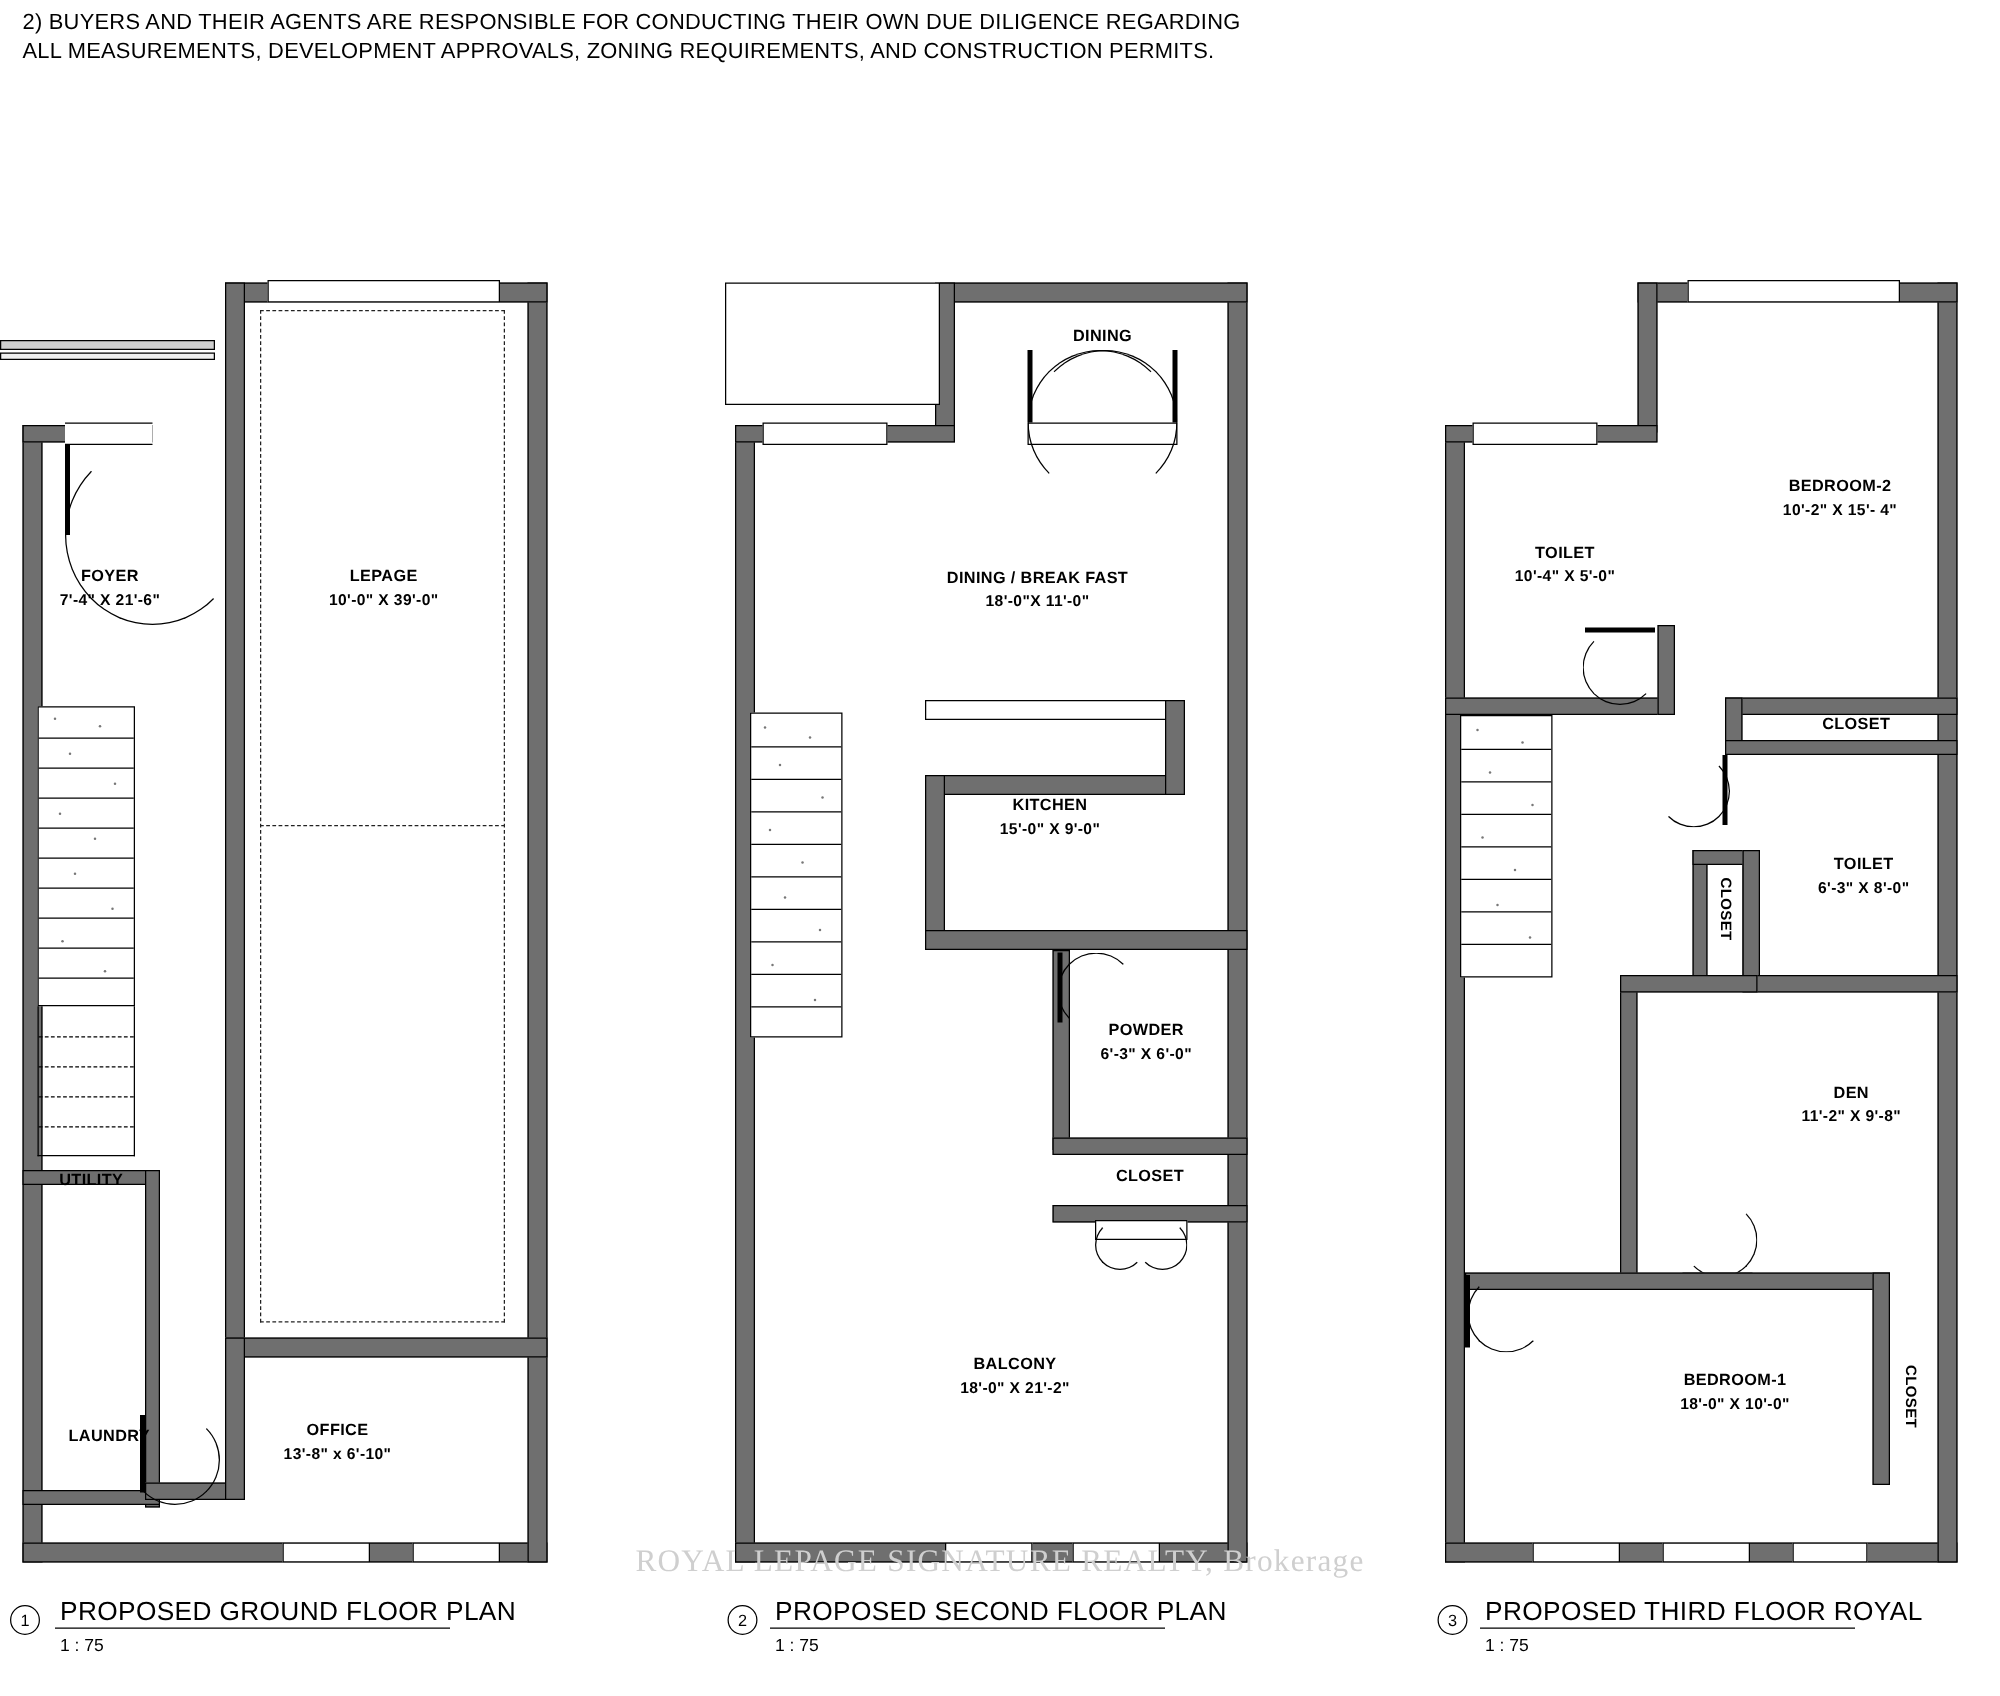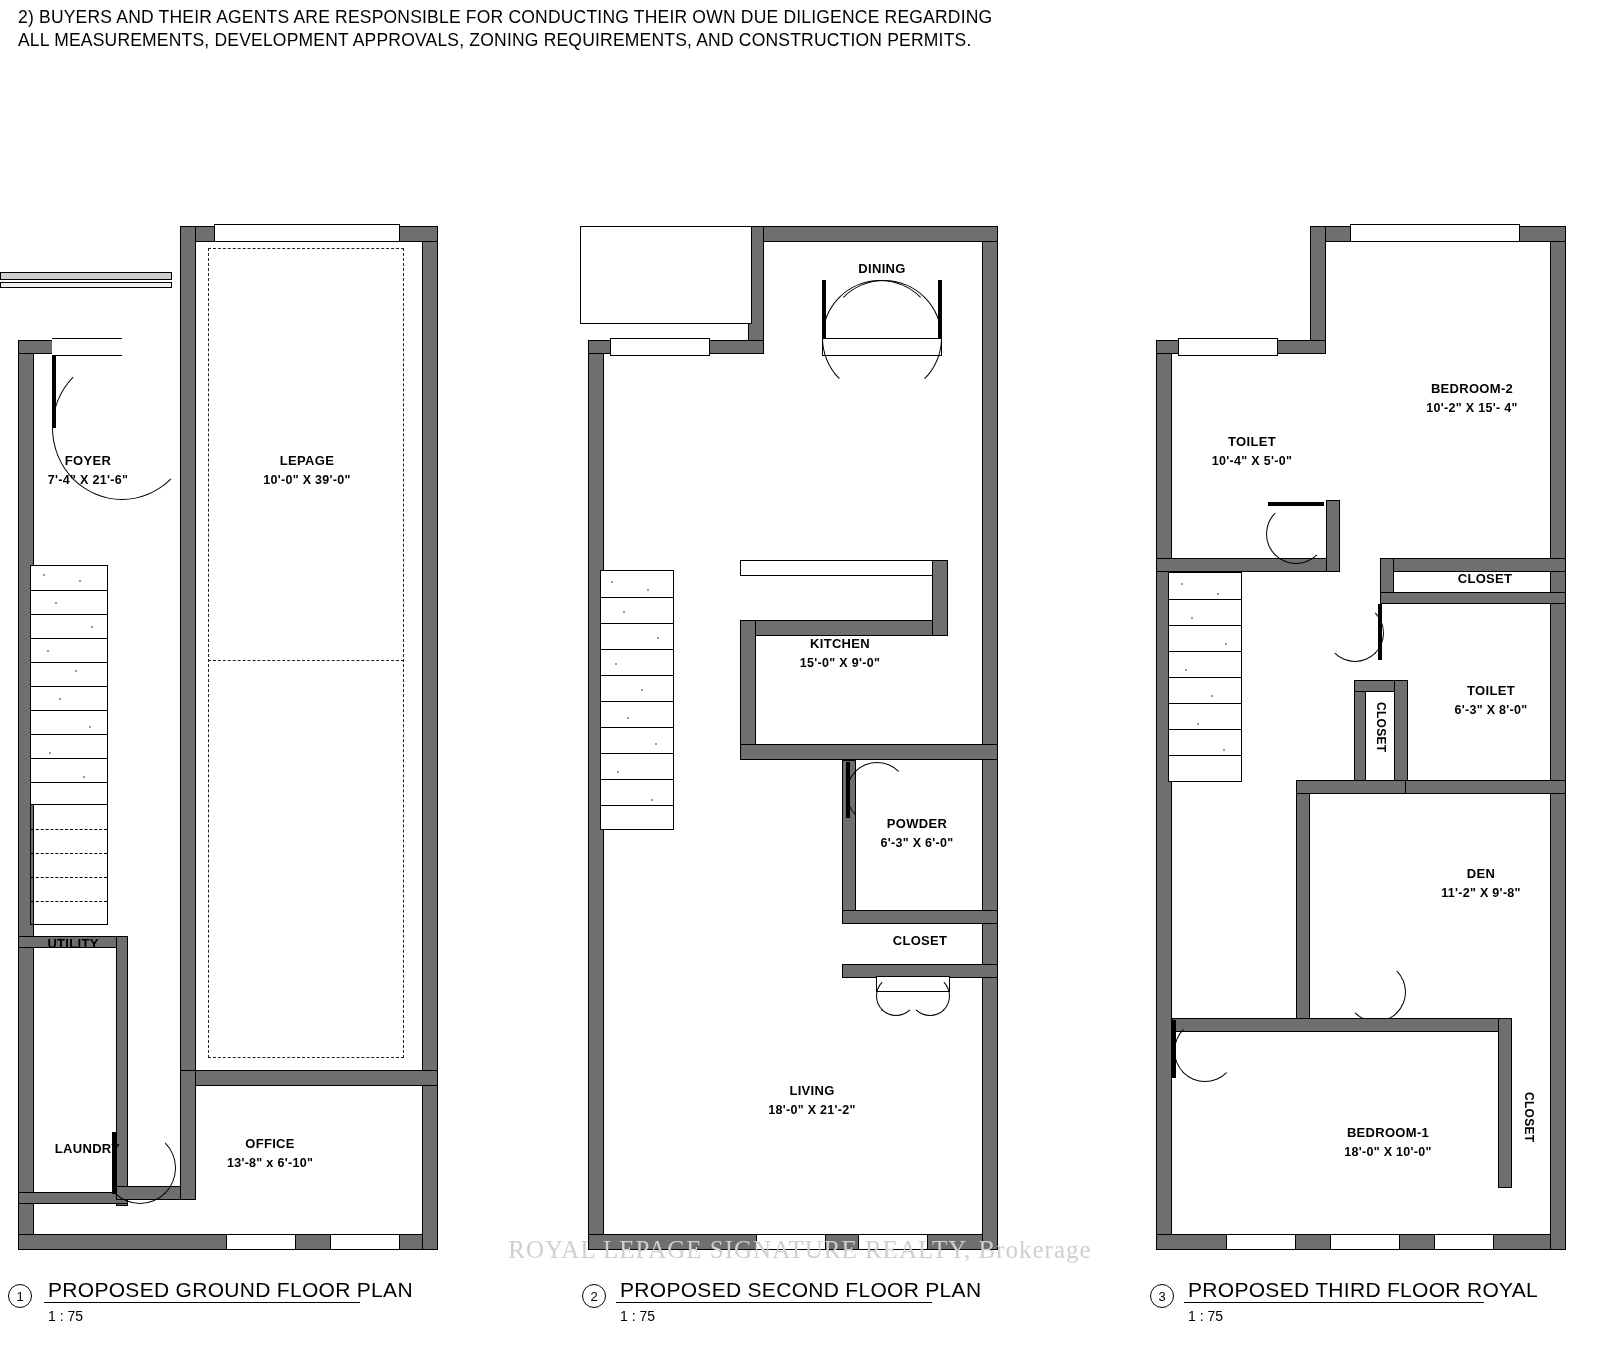--- a/index.html
+++ b/index.html
@@ -172,33 +172,37 @@
   <div class="opening" style="left:296px;top:756px;width:74px;height:16px;"></div>
   <div class="doorarc" style="left:296px;top:756px;width:40px;height:40px;border-color:transparent;border-left-color:#000;border-bottom-color:#000;"></div>
   <div class="doorarc" style="left:330px;top:756px;width:40px;height:40px;border-color:transparent;border-right-color:#000;border-bottom-color:#000;"></div>
 
   <div class="opening" style="left:176px;top:1014px;width:70px;height:16px;"></div>
   <div class="opening" style="left:278px;top:1014px;width:70px;height:16px;"></div>
 
   <div class="label" style="left:222px;top:40px;width:160px;">
     <span>DINING</span>
   </div>
+  <div class="label" style="left:110px;top:233px;width:280px;">
+    <span>DINING / BREAK FAST</span><br>
+    <span class="dim">18'-0"X 11'-0"</span>
+  </div>
   <div class="label" style="left:180px;top:415px;width:160px;">
     <span>KITCHEN</span><br>
     <span class="dim">15'-0" X 9'-0"</span>
   </div>
   <div class="label" style="left:262px;top:595px;width:150px;">
     <span>POWDER</span><br>
     <span class="dim">6'-3" X 6'-0"</span>
   </div>
   <div class="label" style="left:262px;top:712px;width:156px;">
     <span>CLOSET</span>
   </div>
   <div class="label" style="left:142px;top:862px;width:180px;">
-    <span>LIVING</span><br>
+    <span>BALCONY</span><br>
     <span class="dim">18'-0" X 21'-2"</span>
   </div>
 </div>
 
 <div class="capnum" style="left:582px;top:1284px;">2</div>
 <div class="caption" style="left:620px;top:1278px;">PROPOSED SECOND FLOOR PLAN</div>
 <div class="capline" style="left:616px;top:1302px;width:316px;"></div>
 <div class="scale" style="left:620px;top:1308px;">1 : 75</div>
 
 <div class="plan" style="left:1148px;top:220px;width:440px;height:1040px;">
@@ -272,21 +276,21 @@
   </div>
   <div class="label" style="left:268px;top:462px;width:150px;">
     <span>TOILET</span><br>
     <span class="dim">6'-3" X 8'-0"</span>
   </div>
   <div class="vlabel" style="left:226px;top:482px;">CLOSET</div>
   <div class="label" style="left:248px;top:645px;width:170px;">
     <span>DEN</span><br>
     <span class="dim">11'-2" X 9'-8"</span>
   </div>
-  <div class="label" style="left:150px;top:904px;width:180px;">
+  <div class="label" style="left:150px;top:875px;width:180px;">
     <span>BEDROOM-1</span><br>
     <span class="dim">18'-0" X 10'-0"</span>
   </div>
   <div class="vlabel" style="left:374px;top:872px;">CLOSET</div>
 </div>
 
 <div class="capnum" style="left:1150px;top:1284px;">3</div>
 <div class="caption" style="left:1188px;top:1278px;">PROPOSED THIRD FLOOR ROYAL</div>
 <div class="capline" style="left:1184px;top:1302px;width:300px;"></div>
 <div class="scale" style="left:1188px;top:1308px;">1 : 75</div>

